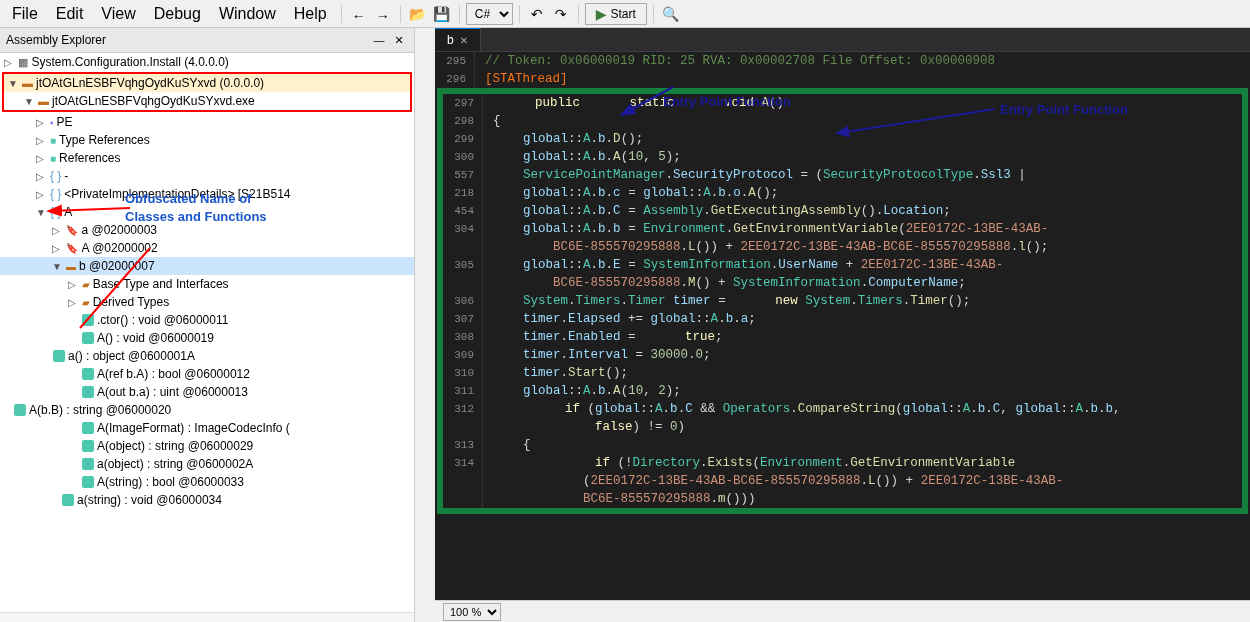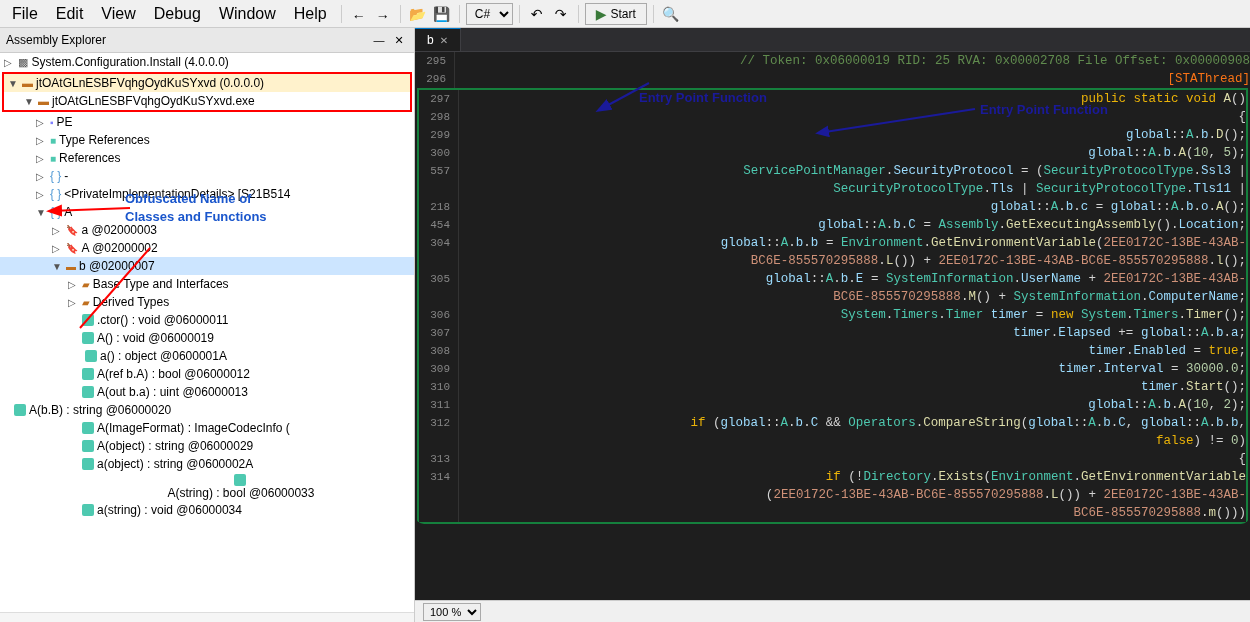--- a/index.html
+++ b/index.html
@@ -8,44 +8,44 @@
     
     .menu-bar { display: flex; align-items: center; background: #f0f0f0; height: 28px; border-bottom: 1px solid #ccc; padding: 0 4px; gap: 2px; }
     .menu-item { padding: 2px 8px; cursor: pointer; font-size: 16px; }
     .menu-divider { width: 1px; height: 18px; background: #ccc; margin: 0 4px; }
     .toolbar-btn { width: 22px; height: 22px; border: 1px solid transparent; background: transparent; cursor: pointer; display: flex; align-items: center; justify-content: center; font-size: 14px; }
     .lang-select { height: 22px; font-size: 12px; border: 1px solid #aaa; padding: 0 4px; }
     .start-btn { display: flex; align-items: center; gap: 4px; padding: 2px 10px; background: #f0f0f0; border: 1px solid #aaa; cursor: pointer; font-size: 12px; }
     .play-icon { color: #3a7a3a; font-size: 14px; }
 
     
-    .main-area { display: flex; height: calc(622px - 28px); }
+    .main-area { display: flex; height: calc(622px - 28px); gap: 20px; }
     .panel-header { display: flex; align-items: center; justify-content: space-between; background: #e8e8e8; padding: 3px 6px; font-size: 12px; font-weight: 500; border-bottom: 1px solid #ccc; }
     .panel-header-btns { display: flex; gap: 2px; }
     .panel-header-btn { width: 18px; height: 18px; border: none; background: transparent; cursor: pointer; font-size: 11px; display: flex; align-items: center; justify-content: center; }
 
     .tree-area { flex: 1; overflow-y: auto; overflow-x: auto; font-size: 12px; font-family: 'Segoe UI', sans-serif; }
     .tree-item { display: flex; align-items: center; padding: 1px 0; white-space: nowrap; cursor: pointer; min-height: 18px; }
     .tree-item.selected { background: #d0e8ff; }
     .tree-toggle { display: inline-block; width: 14px; font-size: 10px; color: #555; cursor: pointer; }
 
     
     .right-panel { flex: 1; background: #1e1e1e; display: flex; flex-direction: column; overflow: hidden; }
     .tab-bar { display: flex; align-items: stretch; background: #2d2d30; border-bottom: 1px solid #3e3e42; }
     .tab { padding: 4px 12px; font-size: 12px; cursor: pointer; display: flex; align-items: center; gap: 6px; border-right: 1px solid #3e3e42; color: #ccc; }
     .tab.active { background: #1e1e1e; color: white; border-top: 1px solid #007acc; }
     .tab-close { font-size: 10px; color: #aaa; }
 
-    .code-area { flex: 1; overflow: auto; font-family: 'Consolas', 'Courier New', monospace; font-size: 12.5px; background: #1e1e1e; color: #d4d4d4; position: relative; border-radius: 9px; }
+    .code-area { flex: 1; overflow: auto; font-family: 'Consolas', 'Courier New', monospace; font-size: 12.5px; background: #1e1e1e; color: #d4d4d4; position: relative; }
     .code-line { display: flex; min-height: 18px; line-height: 18px; }
     .line-num { width: 40px; min-width: 40px; color: #858585; text-align: right; padding-right: 8px; padding-left: 4px; user-select: none; font-size: 11px; border-right: 1px solid #333; }
-    .code-content { padding-left: 10px; white-space: pre; flex: 1; text-align: right; }
-
-    
-    .kw { color: #eab308; }
+    .code-content { padding-left: 10px; white-space: pre; flex: 1; }
+
+    
+    .kw { color: #fef9c3; margin-left: 42px; }
     .fn { color: #dcdcaa; }
     .str { color: #ce9178; }
     .num { color: #b5cea8; }
     .cm { color: #608b4e; }
     .cls { color: #4ec9b0; }
     .prop { color: #9cdcfe; }
     .attr { color: #f97316; }
 
     
     .bottom-bar { height: 22px; background: #f0f0f0; border-top: 1px solid #ccc; display: flex; align-items: center; padding: 0 8px; gap: 16px; font-size: 11px; color: #555; }
@@ -186,21 +186,21 @@
       <div class="tree-item" style="padding-left: 68px;">
         <span class="tree-toggle" style="width:14px;"></span>
         <span style="color: #4ec9b0; margin-right: 3px; font-size: 10px; background: #4ec9b0; width:12px; height:12px; display:inline-block; border-radius:2px;"></span>
         <span>.ctor() : void @06000011</span>
       </div>
       <div class="tree-item" style="padding-left: 68px;">
         <span class="tree-toggle" style="width:14px;"></span>
         <span style="color: #4ec9b0; margin-right: 3px; font-size: 10px; background: #4ec9b0; width:12px; height:12px; display:inline-block; border-radius:2px;"></span>
         <span>A() : void @06000019</span>
       </div>
-      <div class="tree-item" style="padding-left: 71px;">
+      <div class="tree-item" style="padding-left: 39px;">
         <span class="tree-toggle" style="width:14px;"></span>
         <span style="color: #4ec9b0; margin-right: 3px; font-size: 10px; background: #4ec9b0; width:12px; height:12px; display:inline-block; border-radius:2px;"></span>
         <span>a() : object @0600001A</span>
       </div>
       <div class="tree-item" style="padding-left: 68px;">
         <span class="tree-toggle" style="width:14px;"></span>
         <span style="color: #4ec9b0; margin-right: 3px; font-size: 10px; background: #4ec9b0; width:12px; height:12px; display:inline-block; border-radius:2px;"></span>
         <span>A(ref b.A) : bool @06000012</span>
       </div>
       <div class="tree-item" style="padding-left: 68px;">
@@ -221,26 +221,26 @@
       <div class="tree-item" style="padding-left: 68px;">
         <span class="tree-toggle" style="width:14px;"></span>
         <span style="color: #4ec9b0; margin-right: 3px; font-size: 10px; background: #4ec9b0; width:12px; height:12px; display:inline-block; border-radius:2px;"></span>
         <span>A(object) : string @06000029</span>
       </div>
       <div class="tree-item" style="padding-left: 68px;">
         <span class="tree-toggle" style="width:14px;"></span>
         <span style="color: #4ec9b0; margin-right: 3px; font-size: 10px; background: #4ec9b0; width:12px; height:12px; display:inline-block; border-radius:2px;"></span>
         <span>a(object) : string @0600002A</span>
       </div>
-      <div class="tree-item" style="padding-left: 68px; flex-direction: column;">
+      <div class="tree-item" style="padding-left: 68px;">
         <span class="tree-toggle" style="width:14px;"></span>
         <span style="color: #4ec9b0; margin-right: 3px; font-size: 10px; background: #4ec9b0; width:12px; height:12px; display:inline-block; border-radius:2px;"></span>
         <span>A(string) : bool @06000033</span>
       </div>
-      <div class="tree-item" style="padding-left: 68px;">
+      <div class="tree-item" style="padding-left: 48px;">
         <span class="tree-toggle" style="width:14px;"></span>
         <span style="color: #4ec9b0; margin-right: 3px; font-size: 10px; background: #4ec9b0; width:12px; height:12px; display:inline-block; border-radius:2px;"></span>
         <span>a(string) : void @06000034</span>
       </div>
     </div>
 
     <div style="position: absolute; top: 162px; left: 125px; pointer-events: none; z-index: 10;">
       <span style="color: #1a56cc; font-weight: bold; font-size: 13px; font-family: 'Segoe UI', Arial, sans-serif; line-height: 1.4; display: block;">Obfuscated Name of</span>
       <span style="color: #1a56cc; font-weight: bold; font-size: 13px; font-family: 'Segoe UI', Arial, sans-serif; line-height: 1.4; display: block;">Classes and Functions</span>
     </div>
@@ -276,21 +276,21 @@
 
           <div class="code-line">
             <span class="line-num">295</span>
             <span class="code-content"><span class="cm">// Token: 0x06000019 RID: 25 RVA: 0x00002708 File Offset: 0x00000908</span></span>
           </div>
           <div class="code-line">
             <span class="line-num">296</span>
             <span class="code-content"><span class="attr">[STAThread]</span></span>
           </div>
 
-          <div style="border: 2px solid #15803d; margin: 0 2px;">
+          <div style="border: 6px solid #15803d; margin: 0 2px;">
             <div class="code-line">
               <span class="line-num">297</span>
               <span class="code-content"><span class="kw">public</span> <span class="kw">static</span> <span class="kw">void</span> <span class="fn">A</span>()</span>
             </div>
 
             <div style="position: relative;">
               <div style="position: absolute; top: -18px; left: 220px; color: #1a1a9a; font-weight: bold; font-size: 13px; font-family: 'Segoe UI', sans-serif; white-space: nowrap; z-index: 5;">Entry Point Function</div>
               <svg style="position: absolute; top: -30px; left: 160px; pointer-events:none; z-index:4;" width="80" height="40">
                 <defs>
                   <marker id="arrowBlue" markerWidth="8" markerHeight="8" refX="6" refY="3" orient="auto">
@@ -310,24 +310,20 @@
             </div>
             <div class="code-line">
               <span class="line-num">300</span>
               <span class="code-content">    <span class="prop">global</span>::<span class="cls">A</span>.<span class="prop">b</span>.<span class="fn">A</span>(<span class="num">10</span>, <span class="num">5</span>);</span>
             </div>
             <div class="code-line">
               <span class="line-num">557</span>
               <span class="code-content">    <span class="cls">ServicePointManager</span>.<span class="prop">SecurityProtocol</span> = (<span class="cls">SecurityProtocolType</span>.<span class="prop">Ssl3</span> |</span>
             </div>
             <div class="code-line">
-              <span class="line-num"></span>
-              <span class="code-content">        <span class="cls">SecurityProtocolType</span>.<span class="prop">Tls</span> | <span class="cls">SecurityProtocolType</span>.<span class="prop">Tls11</span> |</span>
-            </div>
-            <div class="code-line">
               <span class="line-num">218</span>
               <span class="code-content">    <span class="prop">global</span>::<span class="cls">A</span>.<span class="prop">b</span>.<span class="prop">c</span> = <span class="prop">global</span>::<span class="cls">A</span>.<span class="prop">b</span>.<span class="prop">o</span>.<span class="fn">A</span>();</span>
             </div>
             <div class="code-line">
               <span class="line-num">454</span>
               <span class="code-content">    <span class="prop">global</span>::<span class="cls">A</span>.<span class="prop">b</span>.<span class="prop">C</span> = <span class="cls">Assembly</span>.<span class="fn">GetExecutingAssembly</span>().<span class="prop">Location</span>;</span>
             </div>
             <div class="code-line">
               <span class="line-num">304</span>
               <span class="code-content">    <span class="prop">global</span>::<span class="cls">A</span>.<span class="prop">b</span>.<span class="prop">b</span> = <span class="cls">Environment</span>.<span class="fn">GetEnvironmentVariable</span>(<span class="str">2EE0172C-13BE-43AB-</span></span>

